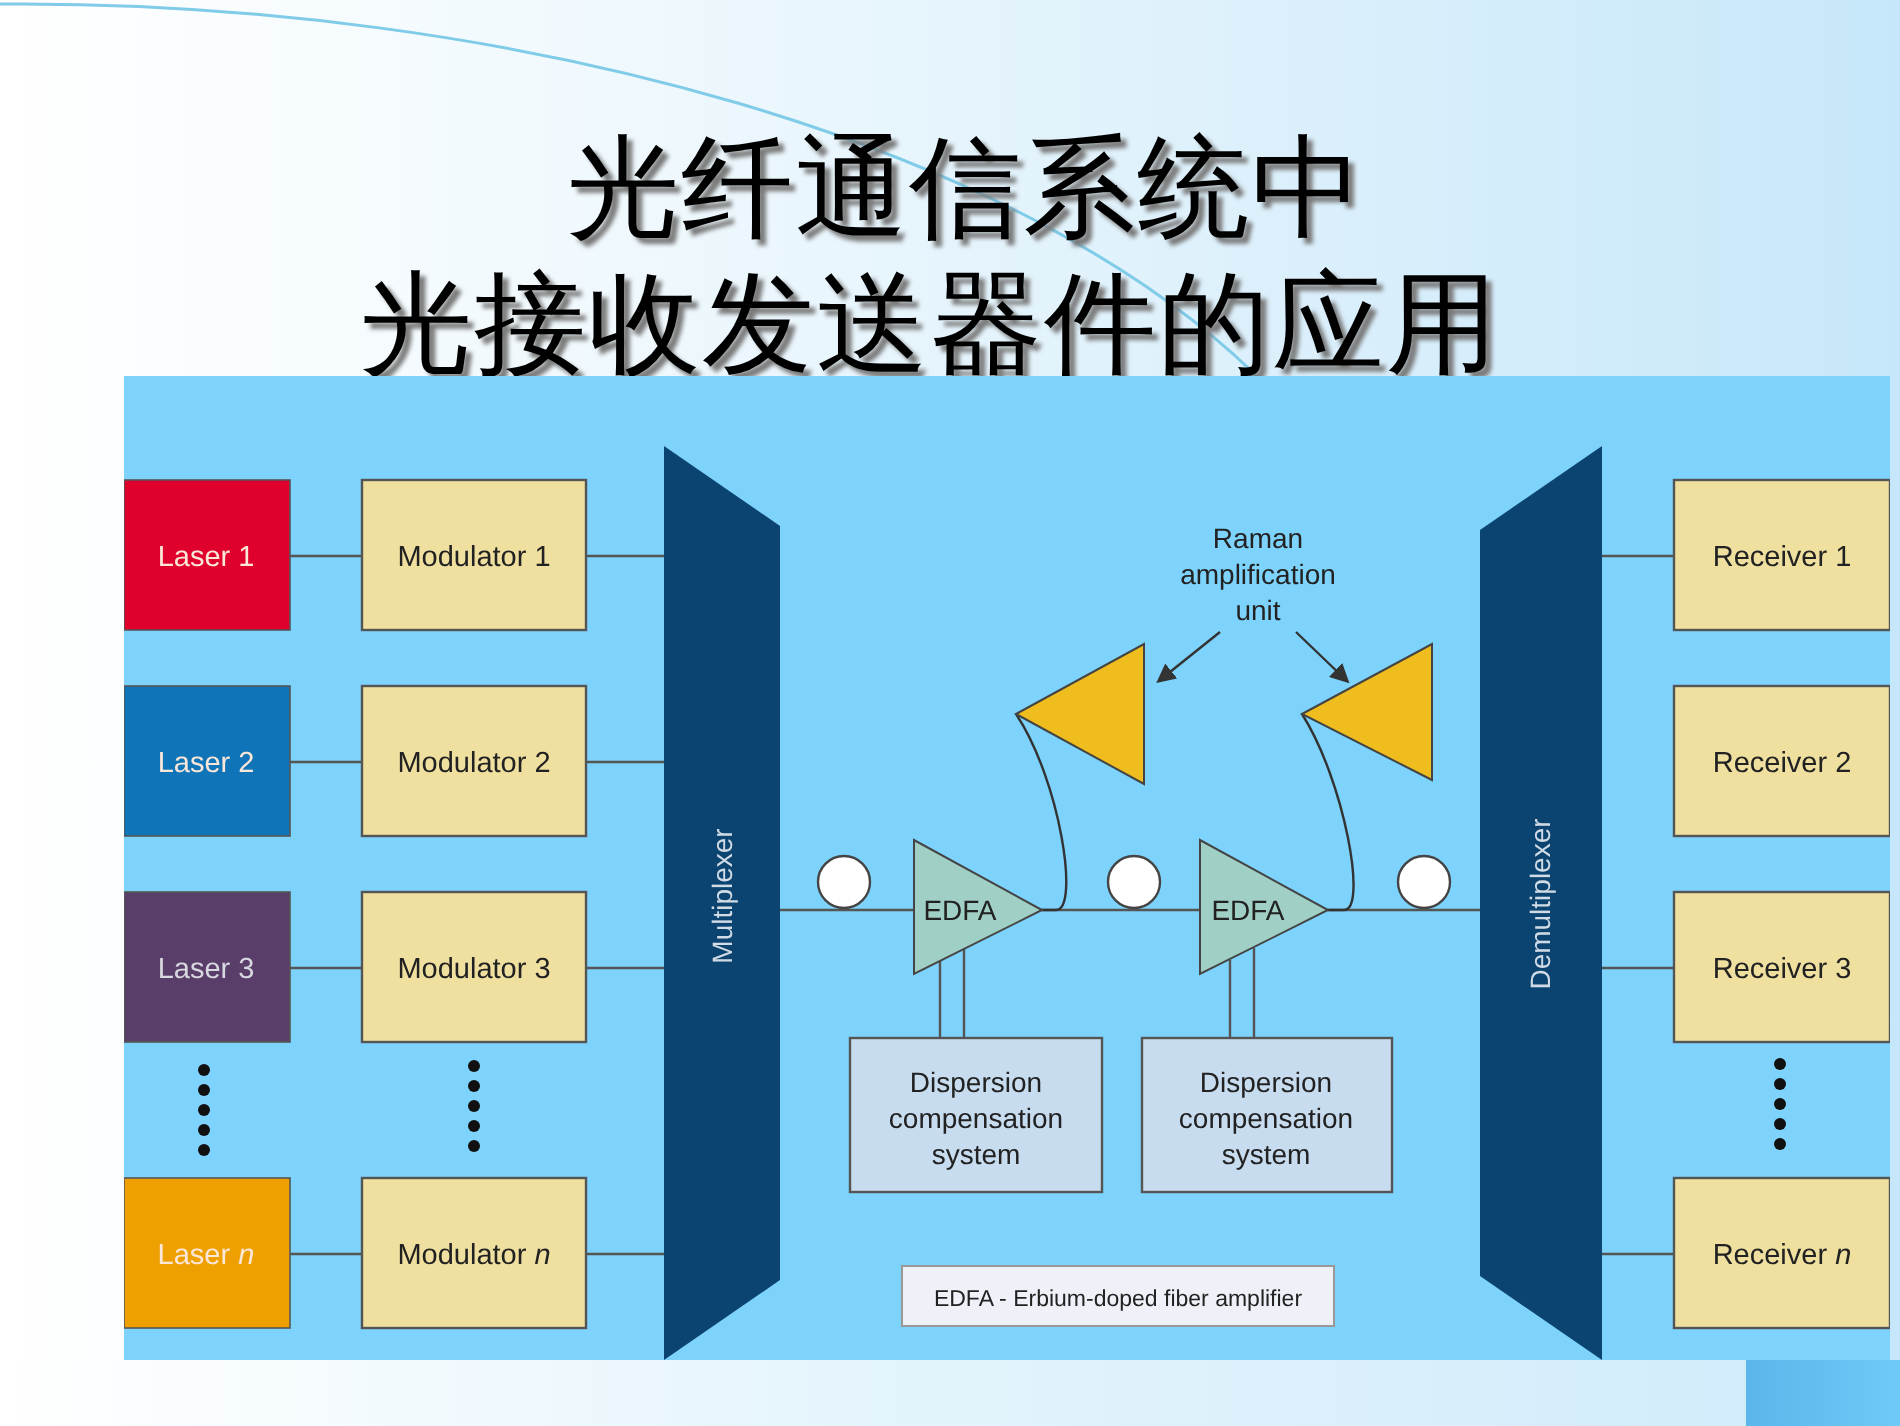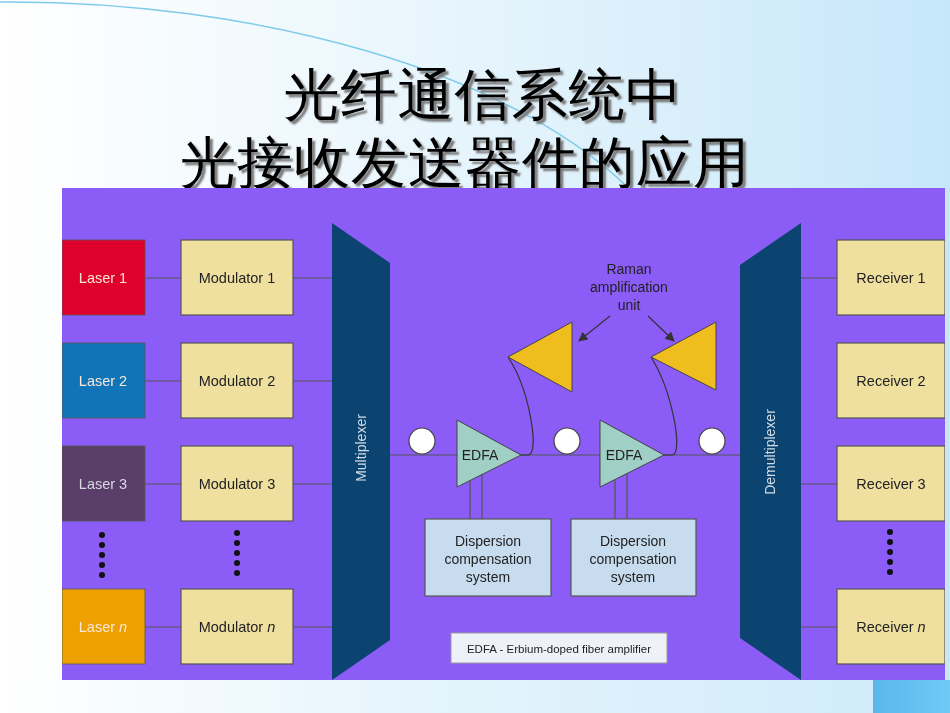--- a/index.html
+++ b/index.html
@@ -11,21 +11,21 @@
     .arc { position: absolute; left: 0; top: 0; }
     .title {
       position: absolute; left: 0; width: 950px; text-align: center;
       font-family: "DejaVu Serif", serif; font-size: 56px; color: #000;
       text-shadow: 3px 3px 2px #7a7a7a; line-height: 66px; letter-spacing: 1px;
     }
     .title.l1 { top: 62px; left: 8px; }
     .title.l2 { top: 130px; left: -10px; }
     .figure {
       position: absolute; left: 62px; top: 188px; width: 883px; height: 492px;
-      background: #8b5cf6;
+      background: #7dd3fc;
     }
     .corner-block {
       position: absolute; left: 873px; top: 680px; width: 77px; height: 33px;
       background: linear-gradient(90deg, #5bb6ea, #6fcaf8);
     }
     .bottom-band {
       position: absolute; left: 0; top: 680px; width: 873px; height: 33px;
       background: linear-gradient(90deg, #ffffff 0%, #e4f4fc 50%, #d2ecfb 100%);
     }
     svg text { font-family: "Liberation Sans", sans-serif; }

